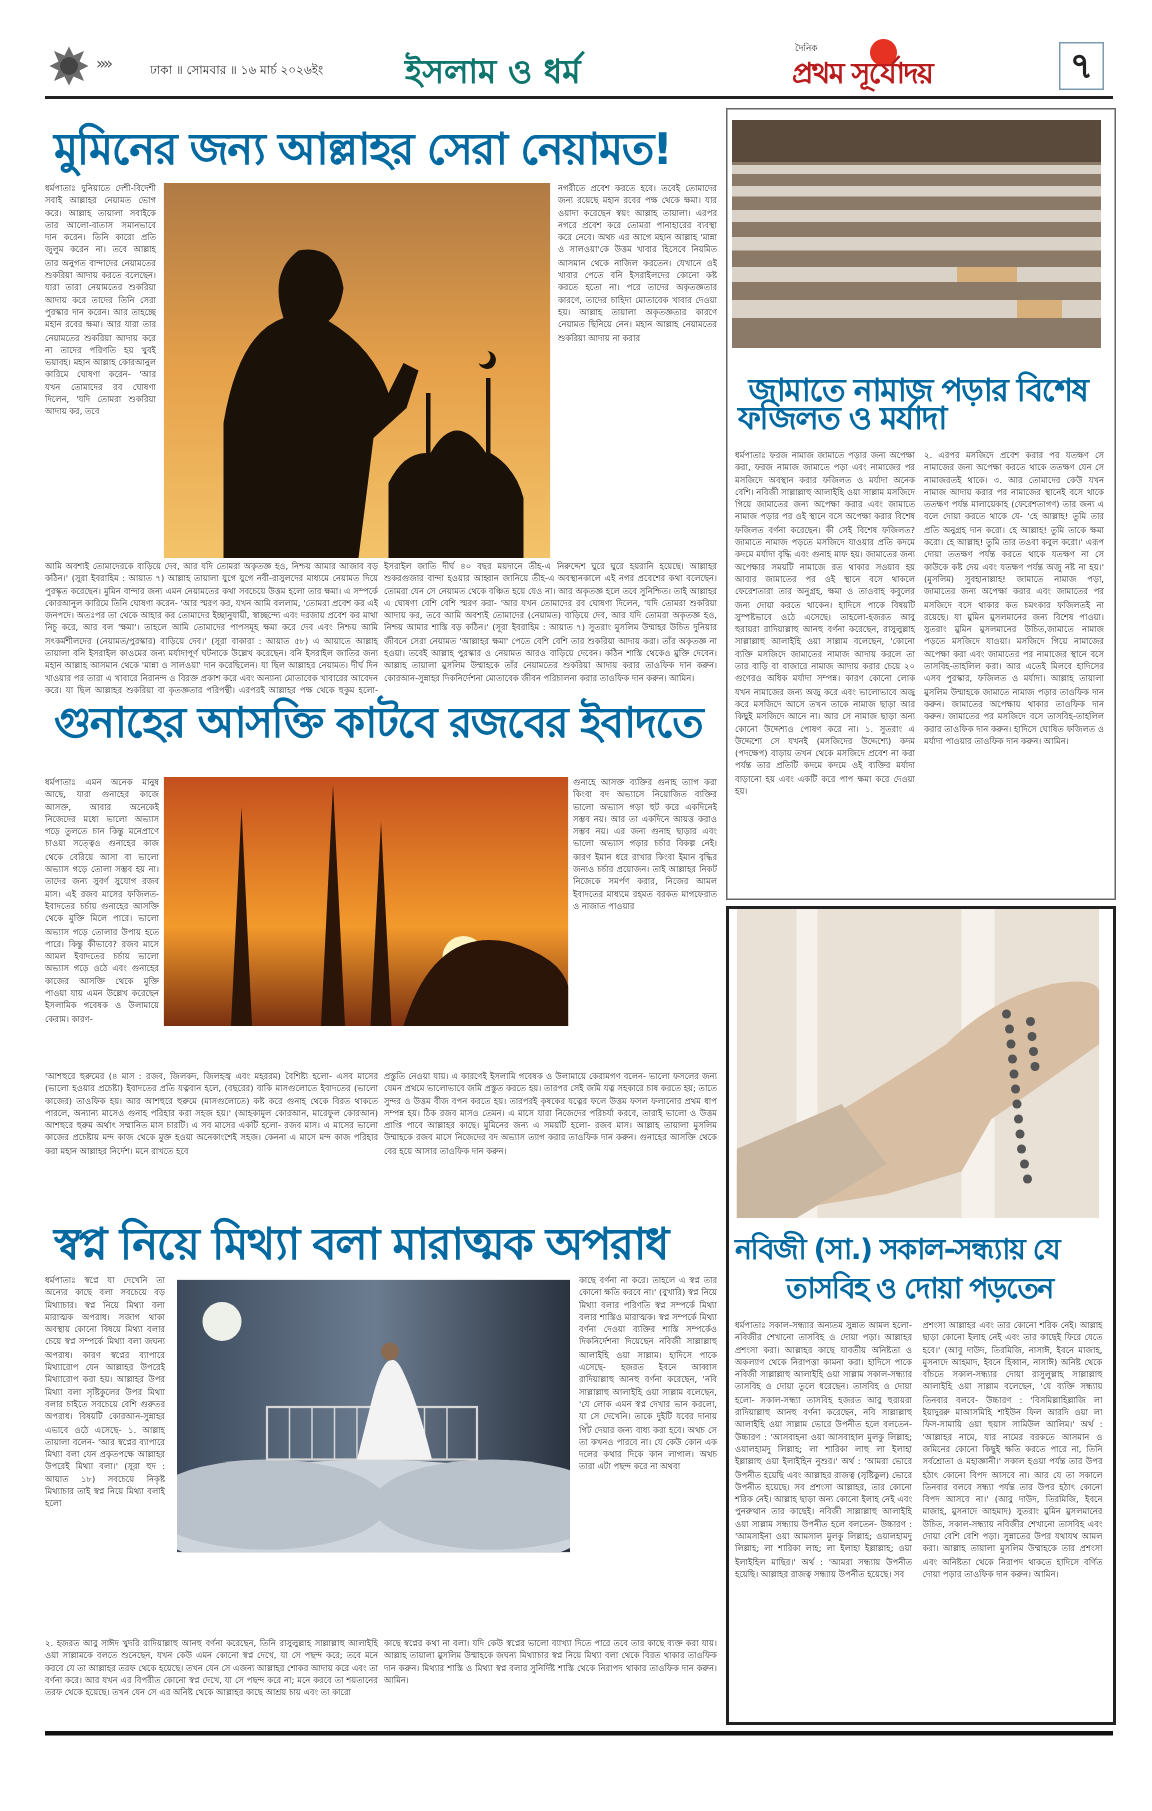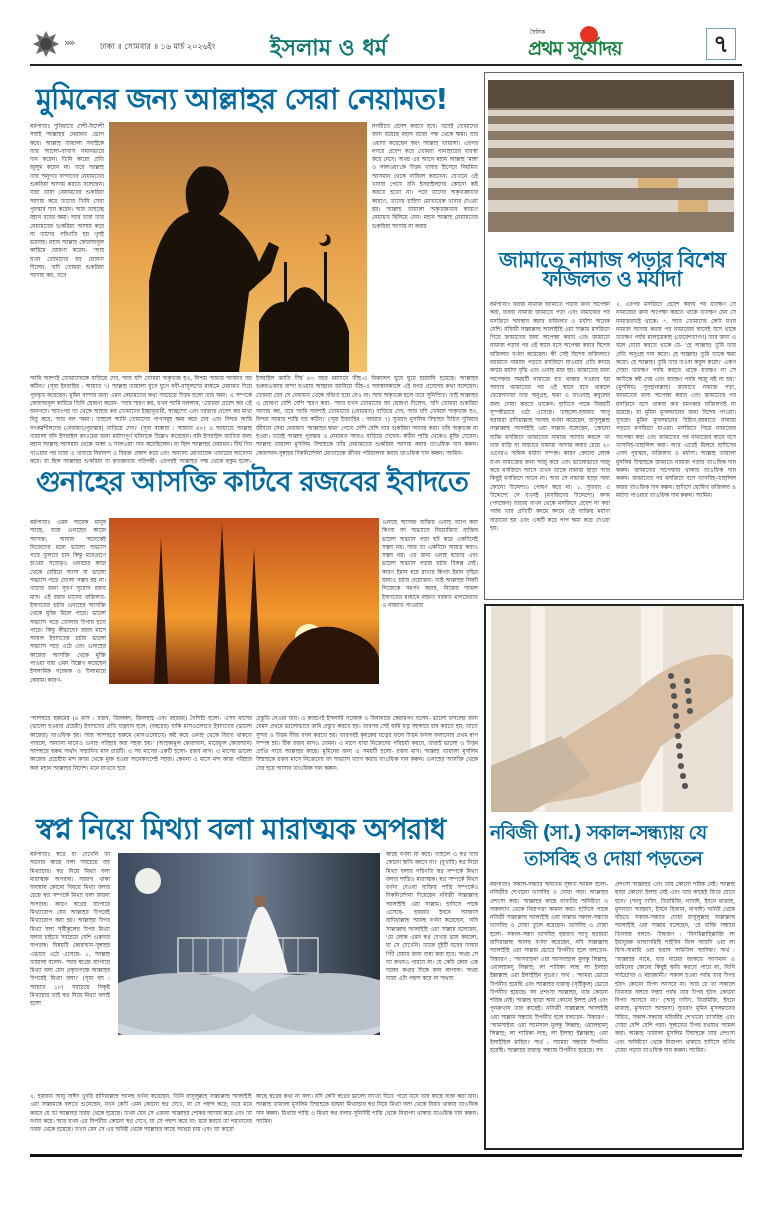--- a/index.html
+++ b/index.html
@@ -5,21 +5,21 @@
 *{box-sizing:border-box;margin:0;padding:0}
 html,body{width:768px;height:1207px;background:#fff;overflow:hidden}
 body{font-family:"DejaVu Sans",sans-serif;color:#222;position:relative}
 .abs{position:absolute}
 .hdr-rule{left:30px;top:64px;width:712px;height:2px;background:#222}
 .logo-star{left:32px;top:30px;width:28px;height:28px}
 .arrows{left:64px;top:36px;font-size:11px;color:#555;letter-spacing:-2px}
 .dateline{left:100px;top:40px;font-size:8px;color:#333}
 .section{left:270px;top:30px;font-size:22px;font-weight:bold;color:#0f766e;font-family:"DejaVu Serif",serif}
 .brand-small{left:530px;top:27px;font-size:6px;color:#333}
-.brand-name{left:528px;top:34px;font-size:19px;font-weight:bold;color:#15803d;font-family:"DejaVu Serif",serif;letter-spacing:-1px}
+.brand-name{left:528px;top:34px;font-size:19px;font-weight:bold;color:#b91c1c;font-family:"DejaVu Serif",serif;letter-spacing:-1px}
 .sun{left:580px;top:26px;width:18px;height:18px;border-radius:50%;background:#e53222}
 .pagenum{left:706px;top:28px;width:30px;height:32px;border:1px solid #7a9bb0;font-size:24px;font-weight:bold;text-align:center;line-height:30px;font-family:"DejaVu Serif",serif}
 .headline{font-weight:bold;color:#0369a1;white-space:nowrap;font-family:"DejaVu Sans",sans-serif;letter-spacing:-1px}
 .col{font-size:5.6px;line-height:8.3px;color:#333;text-align:justify;overflow:hidden}
 .box{border:1px solid #666}
 .box2{border:2px solid #222}
 .img{overflow:hidden}
 .bottom-rule{left:30px;top:1154px;width:712px;height:3px;background:#111}
 </style>
 </head>
@@ -74,21 +74,21 @@
       <rect x="0" y="98" width="246" height="10"></rect>
         <rect x="0" y="120" width="246" height="12"></rect>
     </g>
     <g fill="#d69a4a" opacity="0.6">
       <rect x="150" y="98" width="40" height="10"></rect>
         <rect x="190" y="120" width="30" height="12"></rect>
     </g>
   </svg>
 </div>
 <div class="abs headline" style="left:492px;top:244px;font-size:21px;width:240px;text-align:center;">জামাতে নামাজ পড়ার বিশেষ</div>
-<div class="abs headline" style="left:492px;top:263px;font-size:21px;width:240px;text-align:center;">ফজিলত ও মর্যাদা</div>
+<div class="abs headline" style="left:492px;top:263px;font-size:21px;width:240px;">ফজিলত ও মর্যাদা</div>
 <div class="abs col" style="left:490px;top:300px;width:120px;height:292px;">ধর্মপাতাঃ ফরজ নামাজ জামাতে পড়ার জন্য অপেক্ষা করা, ফরজ নামাজ জামাতে পড়া এবং নামাজের পর মসজিদে অবস্থান করার ফজিলত ও মর্যাদা অনেক বেশি। নবিজী সাল্লাল্লাহু আলাইহি ওয়া সাল্লাম মসজিদে গিয়ে জামাতের জন্য অপেক্ষা করার এবং জামাতে নামাজ পড়ার পর ওই স্থানে বসে অপেক্ষা করার বিশেষ ফজিলত বর্ণনা করেছেন। কী সেই বিশেষ ফজিলত? জামাতে নামাজ পড়তে মসজিদে যাওয়ার প্রতি কদমে কদমে মর্যাদা বৃদ্ধি এবং গুনাহ মাফ হয়। জামাতের জন্য অপেক্ষার সময়টি নামাজে রত থাকার সওয়াব হয় আবার জামাতের পর ওই স্থানে বসে থাকলে ফেরেশতারা তার অনুগ্রহ, ক্ষমা ও তাওবাহ কবুলের জন্য দোয়া করতে থাকেন। হাদিসে পাকে বিষয়টি সুস্পষ্টভাবে ওঠে এসেছে। তাহলো-হজরত আবু হুরায়রা রাদিয়াল্লাহু আনহু বর্ণনা করেছেন, রাসুলুল্লাহ সাল্লাল্লাহু আলাইহি ওয়া সাল্লাম বলেছেন, 'কোনো ব্যক্তি মসজিদে জামাতের নামাজ আদায় করলে তা তার বাড়ি বা বাজারে নামাজ আদায় করার চেয়ে ২০ গুণেরও অধিক মর্যাদা সম্পন্ন। কারণ কোনো লোক যখন নামাজের জন্য অজু করে এবং ভালোভাবে অজু করে মসজিদে আসে তখন তাকে নামাজ ছাড়া আর কিছুই মসজিদে আনে না। আর সে নামাজ ছাড়া অন্য কোনো উদ্দেশ্যও পোষণ করে না। ১. সুতরাং এ উদ্দেশ্যে সে যখনই (মসজিদের উদ্দেশ্যে) কদম (পদক্ষেপ) বাড়ায় তখন থেকে মসজিদে প্রবেশ না করা পর্যন্ত তার প্রতিটি কদমে কদমে ওই ব্যক্তির মর্যাদা বাড়ানো হয় এবং একটি করে পাপ ক্ষমা করে দেওয়া হয়।</div>
 <div class="abs col" style="left:616px;top:300px;width:120px;height:292px;">২. এরপর মসজিদে প্রবেশ করার পর যতক্ষণ সে নামাজের জন্য অপেক্ষা করতে থাকে ততক্ষণ যেন সে নামাজরতই থাকে। ৩. আর তোমাদের কেউ যখন নামাজ আদায় করার পর নামাজের স্থানেই বসে থাকে ততক্ষণ পর্যন্ত মালায়েকাহ (ফেরেশতাগণ) তার জন্য এ বলে দোয়া করতে থাকে যে- 'হে আল্লাহ! তুমি তার প্রতি অনুগ্রহ দান করো। হে আল্লাহ! তুমি তাকে ক্ষমা করো। হে আল্লাহ! তুমি তার তওবা কবুল করো।' এরূপ দোয়া ততক্ষণ পর্যন্ত করতে থাকে যতক্ষণ না সে কাউকে কষ্ট দেয় এবং যতক্ষণ পর্যন্ত অজু নষ্ট না হয়।' (মুসলিম) সুবহানাল্লাহ! জামাতে নামাজ পড়া, জামাতের জন্য অপেক্ষা করার এবং জামাতের পর মসজিদে বসে থাকার কত চমৎকার ফজিলতই না রয়েছে। যা মুমিন মুসলমানের জন্য বিশেষ পাওয়া। সুতরাং মুমিন মুসলমানের উচিত,জামাতে নামাজ পড়তে মসজিদে যাওয়া। মসজিদে গিয়ে নামাজের অপেক্ষা করা এবং জামাতের পর নামাজের স্থানে বসে তাসবিহ-তাহলিল করা। আর এতেই মিলবে হাদিসের এসব পুরস্কার, ফজিলত ও মর্যাদা। আল্লাহ তায়ালা মুসলিম উম্মাহকে জামাতে নামাজ পড়ার তাওফিক দান করুন। জামাতের অপেক্ষায় থাকার তাওফিক দান করুন। জামাতের পর মসজিদে বসে তাসবিহ-তাহলিল করার তাওফিক দান করুন। হাদিসে ঘোষিত ফজিলত ও মর্যাদা পাওয়ার তাওফিক দান করুন। আমিন।</div>
 
 <div class="abs headline" style="left:36px;top:460px;font-size:28px;">গুনাহের আসক্তি কাটবে রজবের ইবাদতে</div>
 <div class="abs col" style="left:30px;top:518px;width:76px;height:178px;">ধর্মপাতাঃ এমন অনেক মানুষ আছে, যারা গুনাহের কাজে আসক্ত, আবার অনেকেই নিজেদের মধ্যে ভালো অভ্যাস গড়ে তুলতে চান কিন্তু মনেপ্রাণে চাওয়া সত্ত্বেও গুনাহের কাজ থেকে বেরিয়ে আসা বা ভালো অভ্যাস গড়ে তোলা সম্ভব হয় না। তাদের জন্য সুবর্ণ সুযোগ রজব মাস। এই রজব মাসের ফজিলত-ইবাদতের চর্চায় গুনাহের আসক্তি থেকে মুক্তি মিলে পারে। ভালো অভ্যাস গড়ে তোলার উপায় হতে পারে। কিন্তু কীভাবে? রজব মাসে আমল ইবাদতের চর্চায় ভালো অভ্যাস গড়ে ওঠে এবং গুনাহের কাজের আসক্তি থেকে মুক্তি পাওয়া যায় এমন উল্লেখ করেছেন ইসলামিক গবেষক ও উলামায়ে কেরাম। কারণ-</div>
 <div class="abs img" style="left:109px;top:518px;width:270px;height:166px;">
   <svg width="270" height="166" viewBox="0 0 270 166">
     <defs>
       <linearGradient id="g3" x1="0" y1="0" x2="0" y2="1">
         <stop offset="0" stop-color="#c4501e"></stop>

